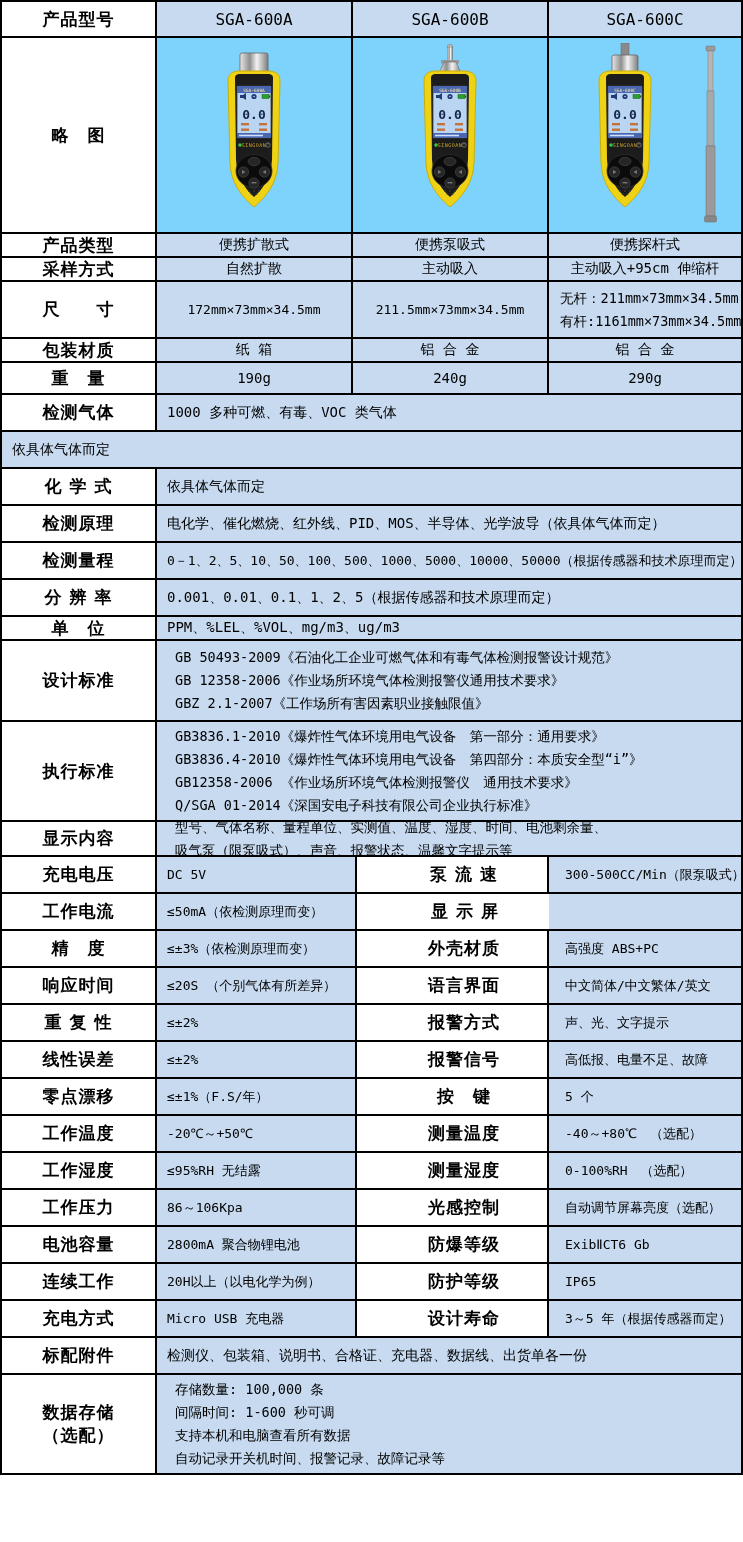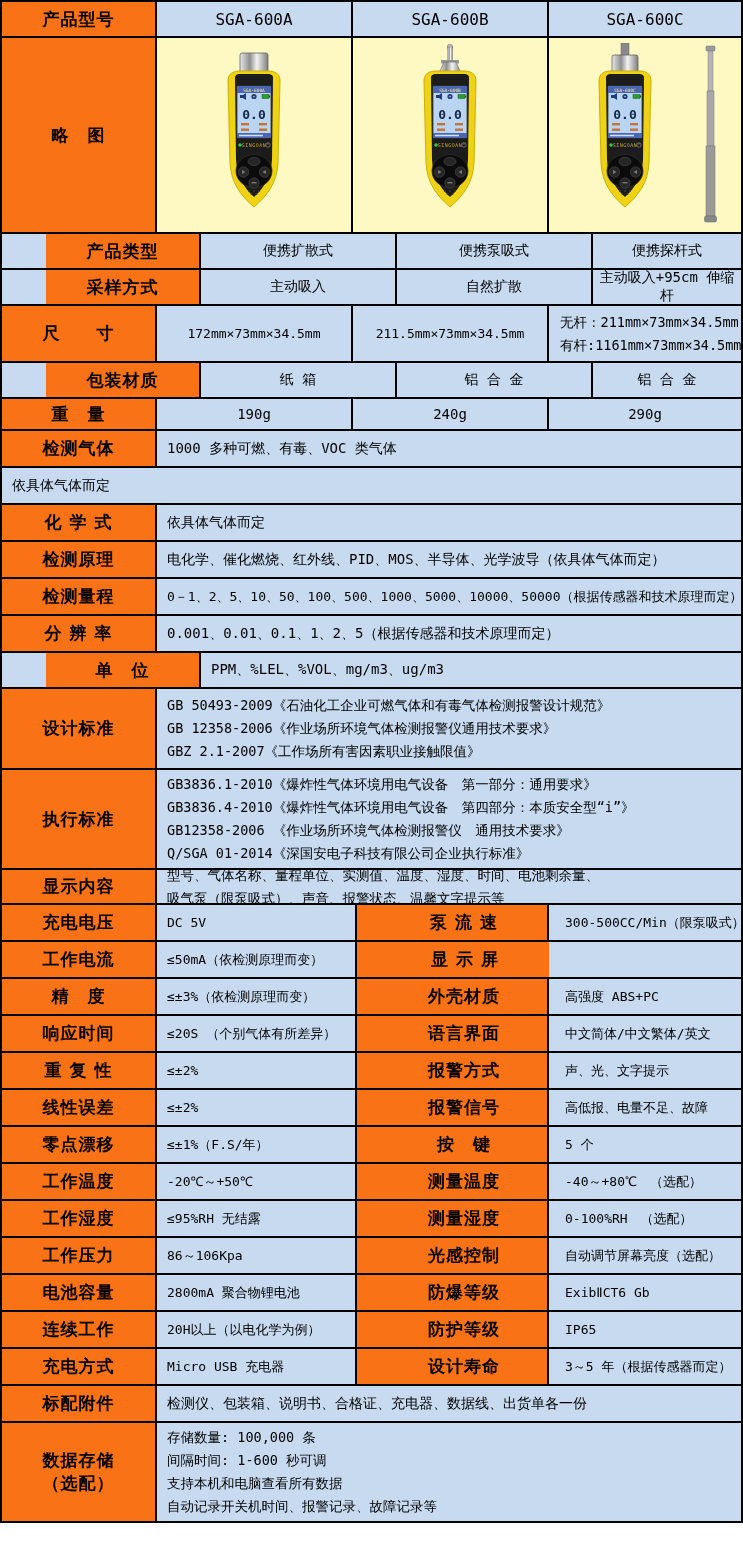--- a/index.html
+++ b/index.html
@@ -2,38 +2,38 @@
 <html><head>
 <meta charset="utf-8">
 <style>
   html,body{margin:0;padding:0;background:#fff;}
   body{font-family:"DejaVu Sans","Liberation Sans",sans-serif;color:#000;}
   .table{width:743px;box-sizing:border-box;border:2px solid #000;background:#c7daf0;}
   .row{display:flex;border-bottom:2px solid #000;box-sizing:border-box;}
   .row:last-child{border-bottom:none;}
   .cell{box-sizing:border-box;border-right:2px solid #000;display:flex;align-items:center;overflow:hidden;}
   .cell:last-child{border-right:none;}
-  .label{background:#f97316;justify-content:center;font-weight:bold;font-size:17px;letter-spacing:1px;text-align:center;flex-direction:column;}
+  .label{background:#ffffff;justify-content:center;font-weight:bold;font-size:17px;letter-spacing:1px;text-align:center;flex-direction:column;}
   .value{background:#c7daf0;font-family:"DejaVu Sans Mono","Liberation Mono",monospace;font-size:14px;}
   .center{justify-content:center;text-align:center;}
   .left{justify-content:flex-start;padding-left:10px;white-space:nowrap;}
   .small{font-size:13px;}
-  .lines{flex-direction:column;align-items:flex-start;justify-content:center;padding-left:10px;}
+  .lines{flex-direction:column;align-items:flex-start;justify-content:center;padding-left:18px;}
   .lines > div{line-height:1.7;white-space:nowrap;font-size:13.5px;}
-  .imgcell{background:#fef9c3;justify-content:center;align-items:center;}
+  .imgcell{background:#7dd3fc;justify-content:center;align-items:center;}
   .w-label{width:155px;flex:0 0 155px;}
   .w-prod{width:196px;flex:0 0 196px;}
   .w-prod-last{flex:1;}
   .w-span{flex:1;}
   .w-v1{width:200px;flex:0 0 200px;}
   .w-l2{width:192px;flex:0 0 192px;padding-left:24px;}
   .w-v2{flex:1;padding-left:16px;}
   .rh36{height:36px;}
   .rh196{height:196px;}
-  .rh38{height:36px;padding-left:44px;}
+  .rh38{height:24px;}
   .rh57{height:57px;}
   .rh32{height:32px;}
   .rh37{height:37px;}
   .rh81{height:81px;}
   .rh100{height:100px;}
   .rh50{height:35px;}
   .rh98{height:98px;}
   .model{font-size:16px;}
   .dualval{font-size:13px;}
   .dim3{font-size:13px;line-height:1.9;}
@@ -243,22 +243,22 @@
   </div>
 
   <div class="row rh38">
     <div class="cell label w-label">产品类型</div>
     <div class="cell value center w-prod">便携扩散式</div>
     <div class="cell value center w-prod">便携泵吸式</div>
     <div class="cell value center w-prod-last">便携探杆式</div>
   </div>
   <div class="row rh38">
     <div class="cell label w-label">采样方式</div>
+    <div class="cell value center w-prod">自然扩散</div>
     <div class="cell value center w-prod">主动吸入</div>
-    <div class="cell value center w-prod">自然扩散</div>
     <div class="cell value center w-prod-last">主动吸入+95cm 伸缩杆</div>
   </div>
   <div class="row rh57">
     <div class="cell label w-label">尺　　寸</div>
     <div class="cell value center small w-prod">172mm×73mm×34.5mm</div>
     <div class="cell value center small w-prod">211.5mm×73mm×34.5mm</div>
     <div class="cell value lines w-prod-last" style="padding-left:11px;">
       <div class="dim3">无杆：211mm×73mm×34.5mm</div>
       <div class="dim3">有杆:1161mm×73mm×34.5mm</div>
     </div>

